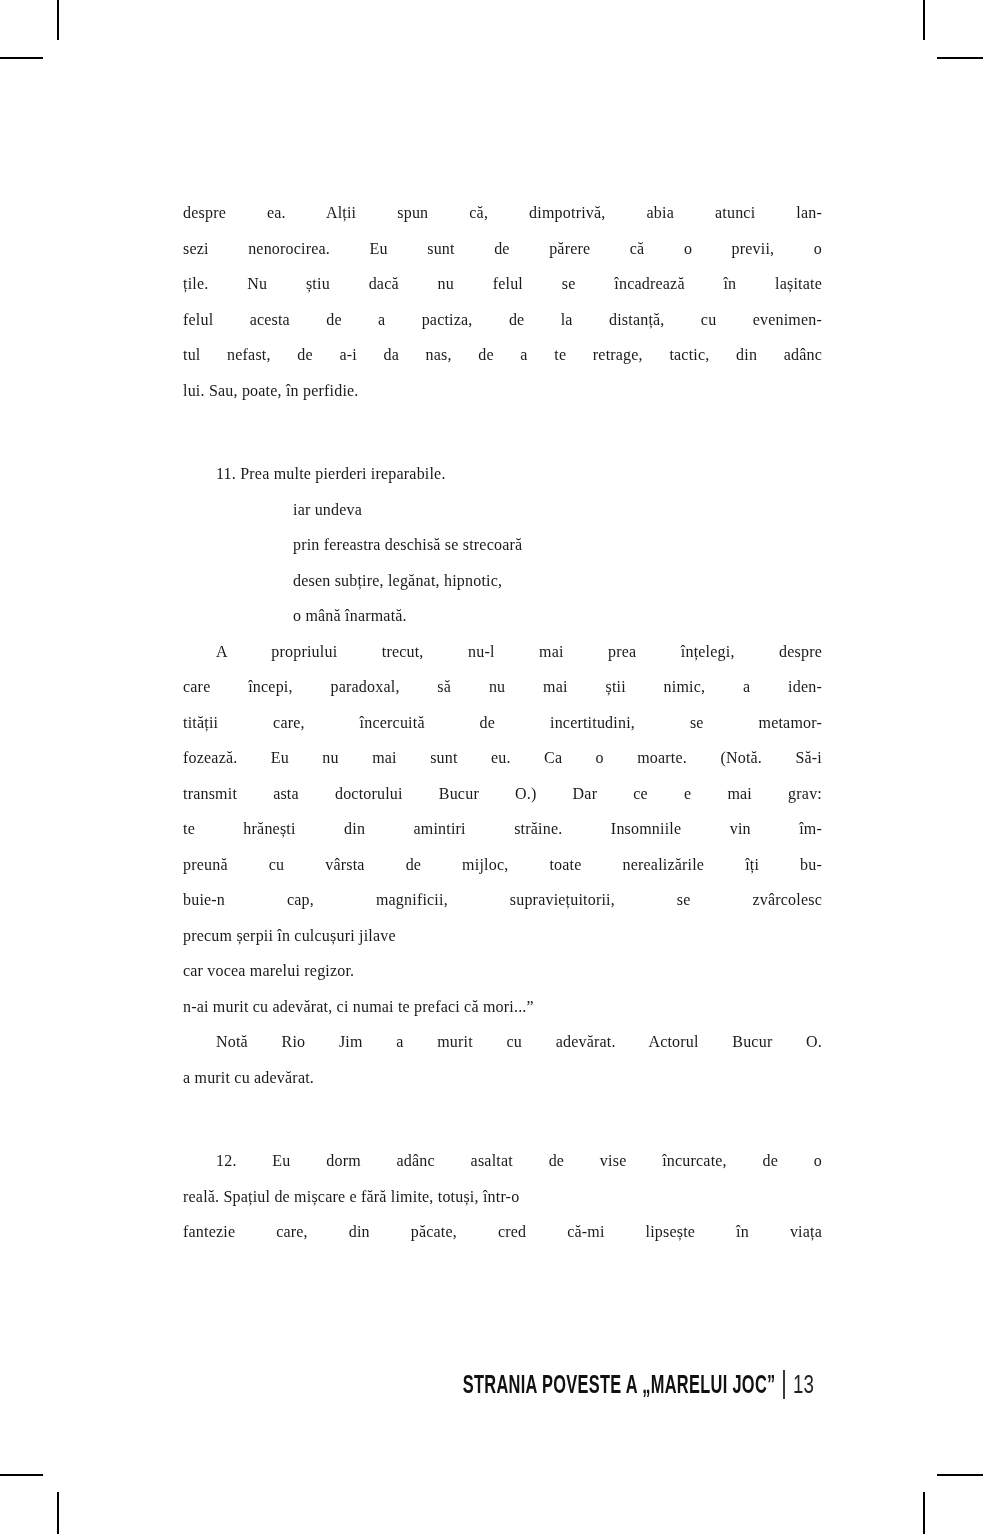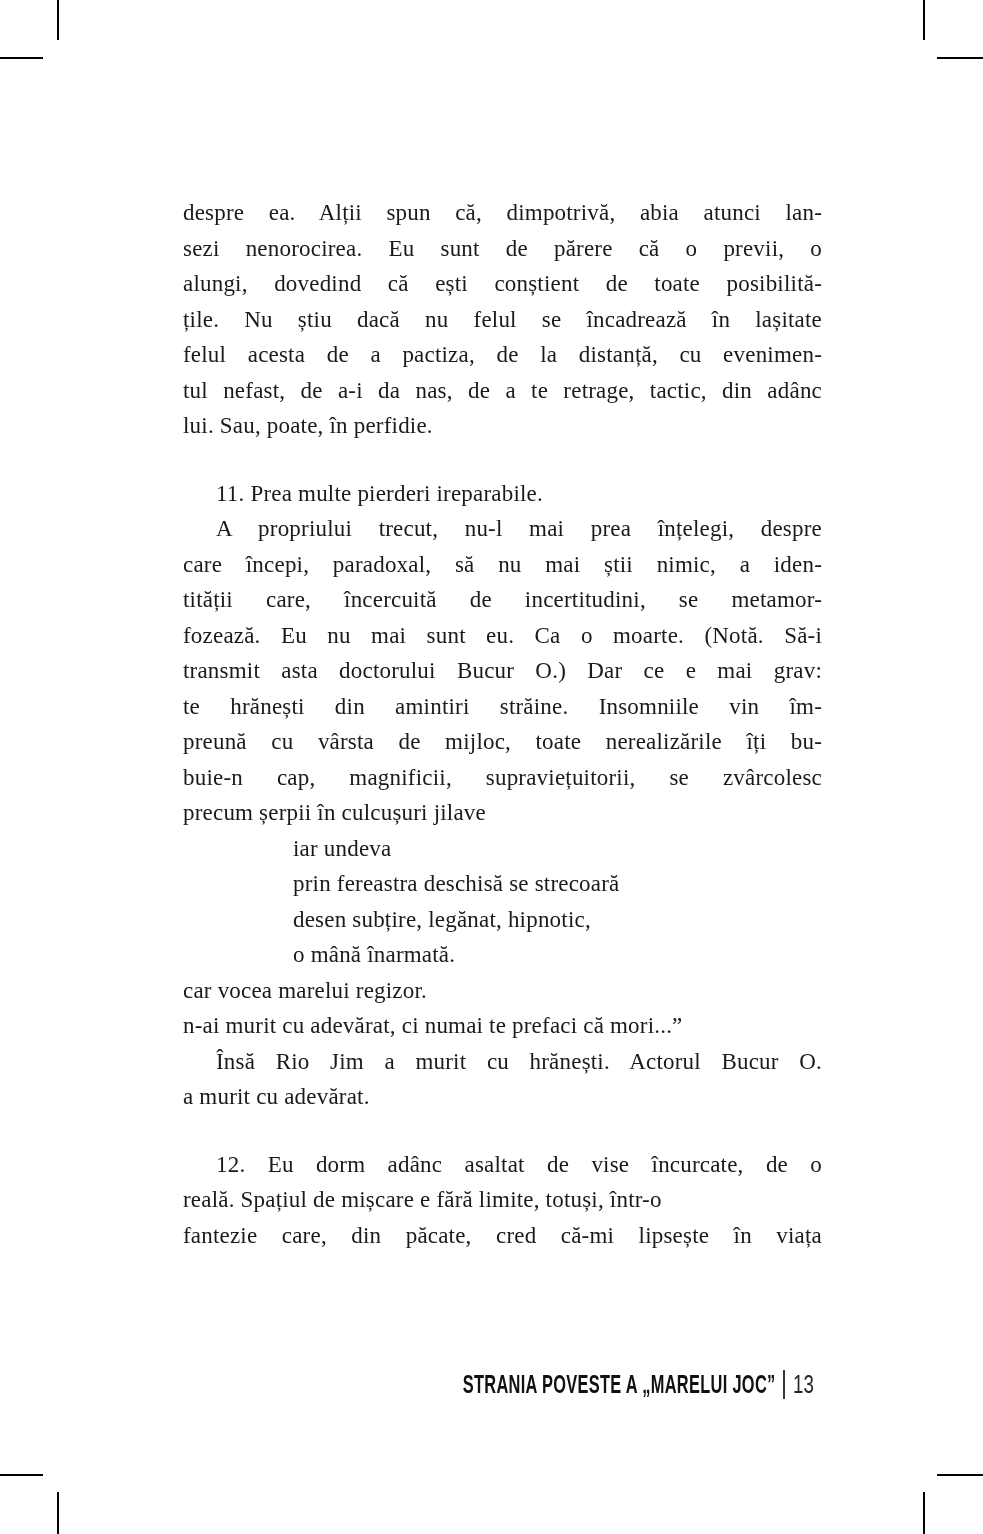--- a/index.html
+++ b/index.html
@@ -25,33 +25,33 @@
   .crop-bl-v { left: 57px;  top: 1492px;  width: 2px;  height: 42px; }
   .crop-br-h { left: 937px; top: 1474px;  width: 46px; height: 2px;  }
   .crop-br-v { left: 923px; top: 1492px;  width: 2px;  height: 42px; }
 
   
   .text-block {
     position: absolute;
     left: 183px; top: 195px;
     width: 639px;
     color: #1a1a1a;
-    font-size: 23px;
+    font-size: 16px;
     line-height: 35.5px;
     letter-spacing: 0.2px;
   }
   .line {
     text-align: justify;
     text-align-last: justify;
     white-space: normal;
   }
   .line.last { text-align-last: left; font-family: Liberation Serif, serif; }
   .p-indent .line.first { padding-left: 33px; }
   .p-verse .line { text-align-last: left; padding-left: 110px; }
-  .p-gap { margin-top: 32px; }
+  .p-gap { margin-top: 48px; }
 
   
   .footer {
     position: absolute;
     top: 1369px; right: 161px;
     height: 30px;
     display: flex;
     align-items: center;
     gap: 8px;
     color: #111111;
@@ -97,54 +97,53 @@
   <div class="crop crop-tr-h"></div>
   <div class="crop crop-bl-h"></div>
   <div class="crop crop-bl-v"></div>
   <div class="crop crop-br-h"></div>
   <div class="crop crop-br-v"></div>
 
   <main class="text-block">
       <div class="paragraph p-plain">
         <div class="line first">despre ea. Alții spun că, dimpotrivă, abia atunci lan-</div>
         <div class="line">sezi nenorocirea. Eu sunt de părere că o previi, o</div>
-        <div class="line">alungi, dovedind că ești conștient de toate posibilită-</div>
         <div class="line">țile. Nu știu dacă nu felul se încadrează în lașitate</div>
         <div class="line">felul acesta de a pactiza, de la distanță, cu evenimen-</div>
         <div class="line">tul nefast, de a-i da nas, de a te retrage, tactic, din adânc</div>
         <div class="line last">lui. Sau, poate, în perfidie.</div>
       </div>
       <div class="paragraph p-indent p-gap">
         <div class="line first last">11. Prea multe pierderi ireparabile.</div>
+      </div>
+      <div class="paragraph p-verse">
+        <div class="line first">iar undeva</div>
+        <div class="line">prin fereastra deschisă se strecoară</div>
+        <div class="line">desen subțire, legănat, hipnotic,</div>
+        <div class="line last">o mână înarmată.</div>
       </div>
       <div class="paragraph p-indent">
         <div class="line first">A propriului trecut, nu-l mai prea înțelegi, despre</div>
         <div class="line">care începi, paradoxal, să nu mai știi nimic, a iden-</div>
         <div class="line">tității care, încercuită de incertitudini, se metamor-</div>
         <div class="line">fozează. Eu nu mai sunt eu. Ca o moarte. (Notă. Să-i</div>
         <div class="line">transmit asta doctorului Bucur O.) Dar ce e mai grav:</div>
         <div class="line">te hrănești din amintiri străine. Insomniile vin îm-</div>
         <div class="line">preună cu vârsta de mijloc, toate nerealizările îți bu-</div>
         <div class="line">buie-n cap, magnificii, supraviețuitorii, se zvârcolesc</div>
         <div class="line last">precum șerpii în culcușuri jilave</div>
       </div>
-      <div class="paragraph p-verse">
-        <div class="line first">iar undeva</div>
-        <div class="line">prin fereastra deschisă se strecoară</div>
-        <div class="line">desen subțire, legănat, hipnotic,</div>
-        <div class="line last">o mână înarmată.</div>
-      </div>
       <div class="paragraph p-indent">
         <div class="line last">car vocea marelui regizor.</div>
       </div>
       <div class="paragraph p-indent">
         <div class="line last">n-ai murit cu adevărat, ci numai te prefaci că mori...”</div>
       </div>
       <div class="paragraph p-indent">
-        <div class="line first">Însă Rio Jim a murit cu hrănești. Actorul Bucur O.</div>
+        <div class="line first">Notă Rio Jim a murit cu adevărat. Actorul Bucur O.</div>
         <div class="line last">a murit cu adevărat.</div>
       </div>
       <div class="paragraph p-indent p-gap">
         <div class="line first">12. Eu dorm adânc asaltat de vise încurcate, de o</div>
         <div class="line last">reală. Spațiul de mișcare e fără limite, totuși, într-o</div>
         <div class="line">fantezie care, din păcate, cred că-mi lipsește în viața</div>
       </div>
     </main>
 
   <footer class="footer">

